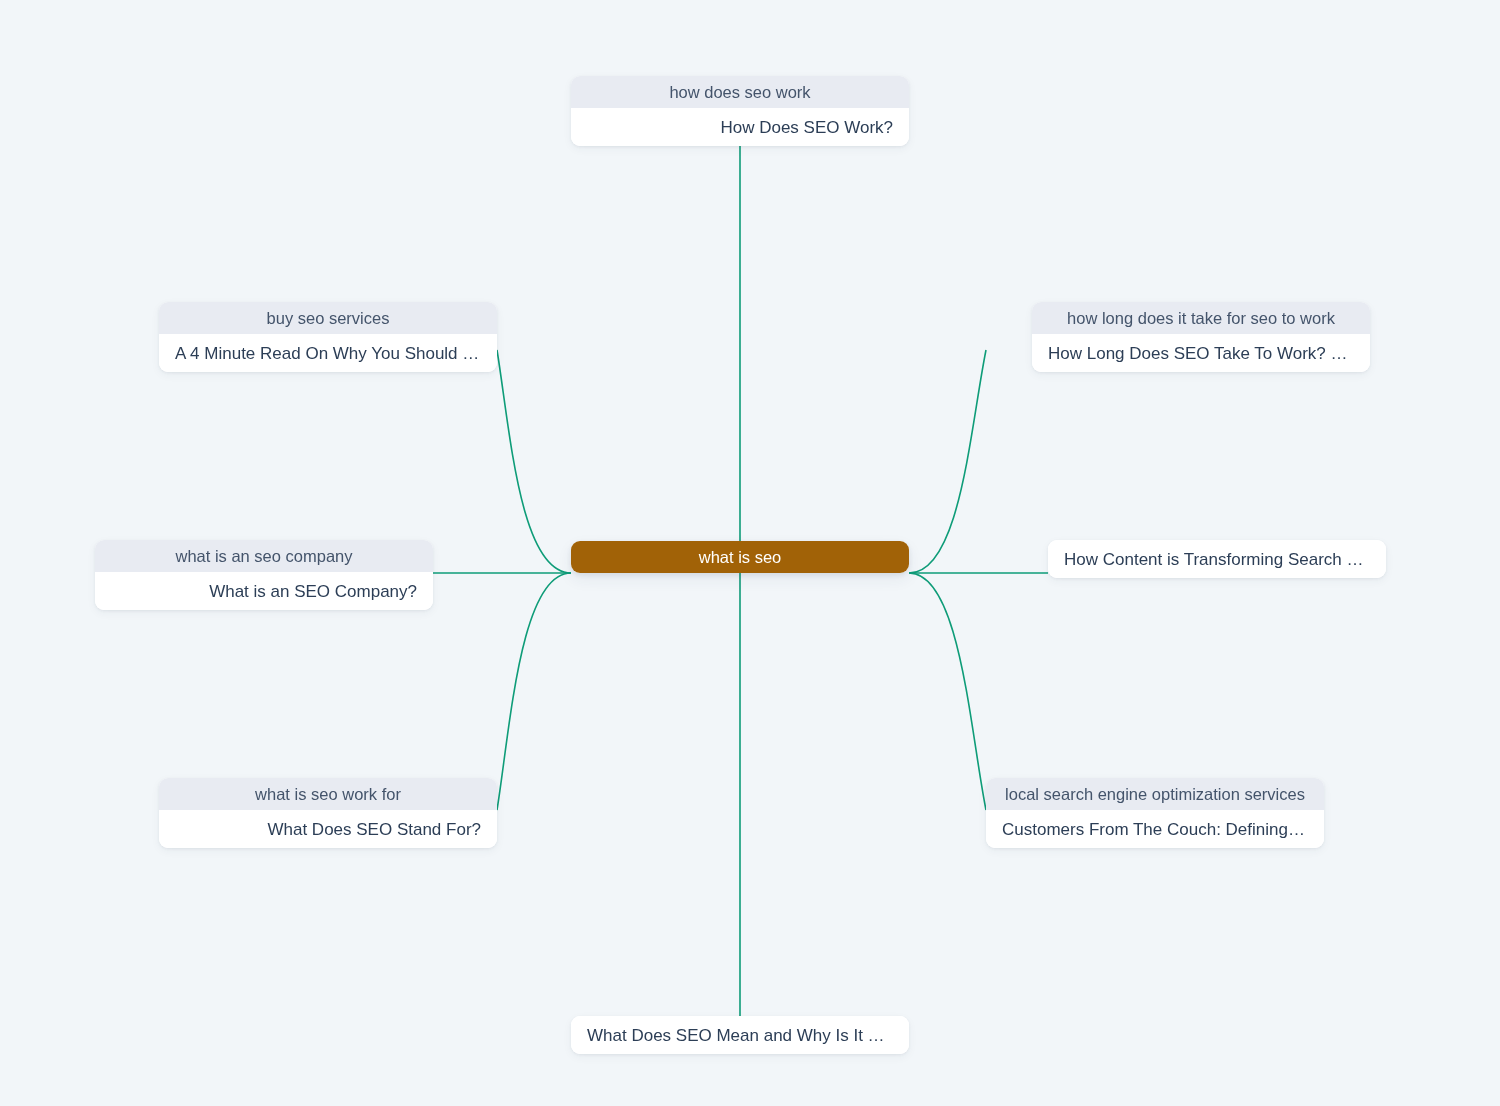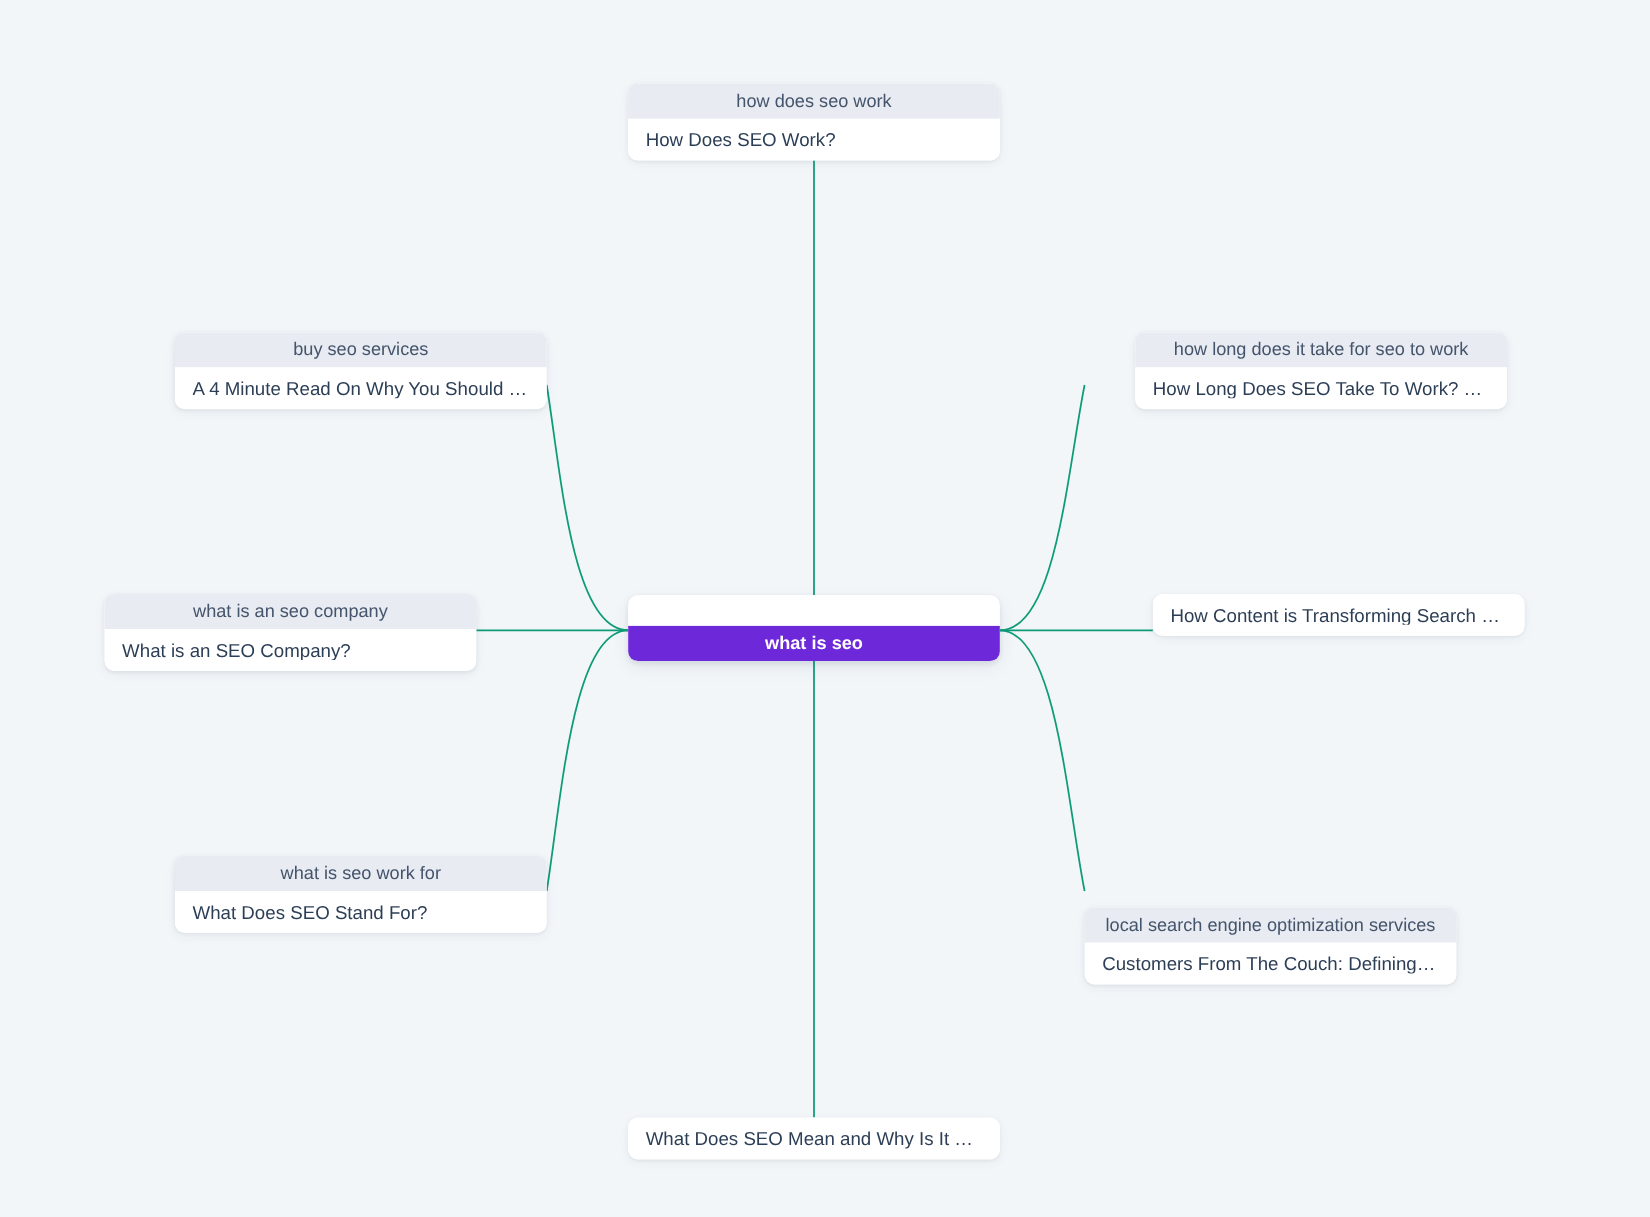--- a/index.html
+++ b/index.html
@@ -50,38 +50,37 @@
     text-overflow: ellipsis;
   }
   .node-body {
     background: #ffffff;
     color: #2c3e56;
     font-size: 17px;
     line-height: 1;
     height: 38px;
     display: flex;
     align-items: center;
-    justify-content: flex-start;
+    justify-content: flex-end;
     padding: 0 16px;
     box-sizing: border-box;
     white-space: nowrap;
     overflow: hidden;
   }
   .node-body span {
     display: block;
     max-width: 100%;
     overflow: hidden;
     text-overflow: ellipsis;
     white-space: nowrap;
   }
   .node.center .node-head {
-    background: #6d28d9;
+    background: #a16207;
     color: #ffffff;
-    font-weight: bold;
-    margin-top: 28px;
+    font-weight: normal;
   }
   .node.center {
     box-shadow: 0 2px 5px rgba(38, 60, 86, 0.10),
                 0 6px 16px rgba(38, 60, 86, 0.07);
   }
 </style>
 </head>
 <body>
 
 <div id="canvas">
@@ -126,21 +125,21 @@
         <div class="node-body">
           <span>How Content is Transforming Search En…</span>
         </div>
       </div>
       <div class="node" style="left: 159px; top: 778px; width: 338px;">
         <div class="node-head">what is seo work for</div>
         <div class="node-body">
           <span>What Does SEO Stand For?</span>
         </div>
       </div>
-      <div class="node" style="left: 986px; top: 825px; width: 338px;">
+      <div class="node" style="left: 986px; top: 778px; width: 338px;">
         <div class="node-head">local search engine optimization services</div>
         <div class="node-body">
           <span>Customers From The Couch: Defining L…</span>
         </div>
       </div>
       <div class="node" style="left: 571px; top: 1016px; width: 338px;">
         <div class="node-body">
           <span>What Does SEO Mean and Why Is It Us…</span>
         </div>
       </div>

